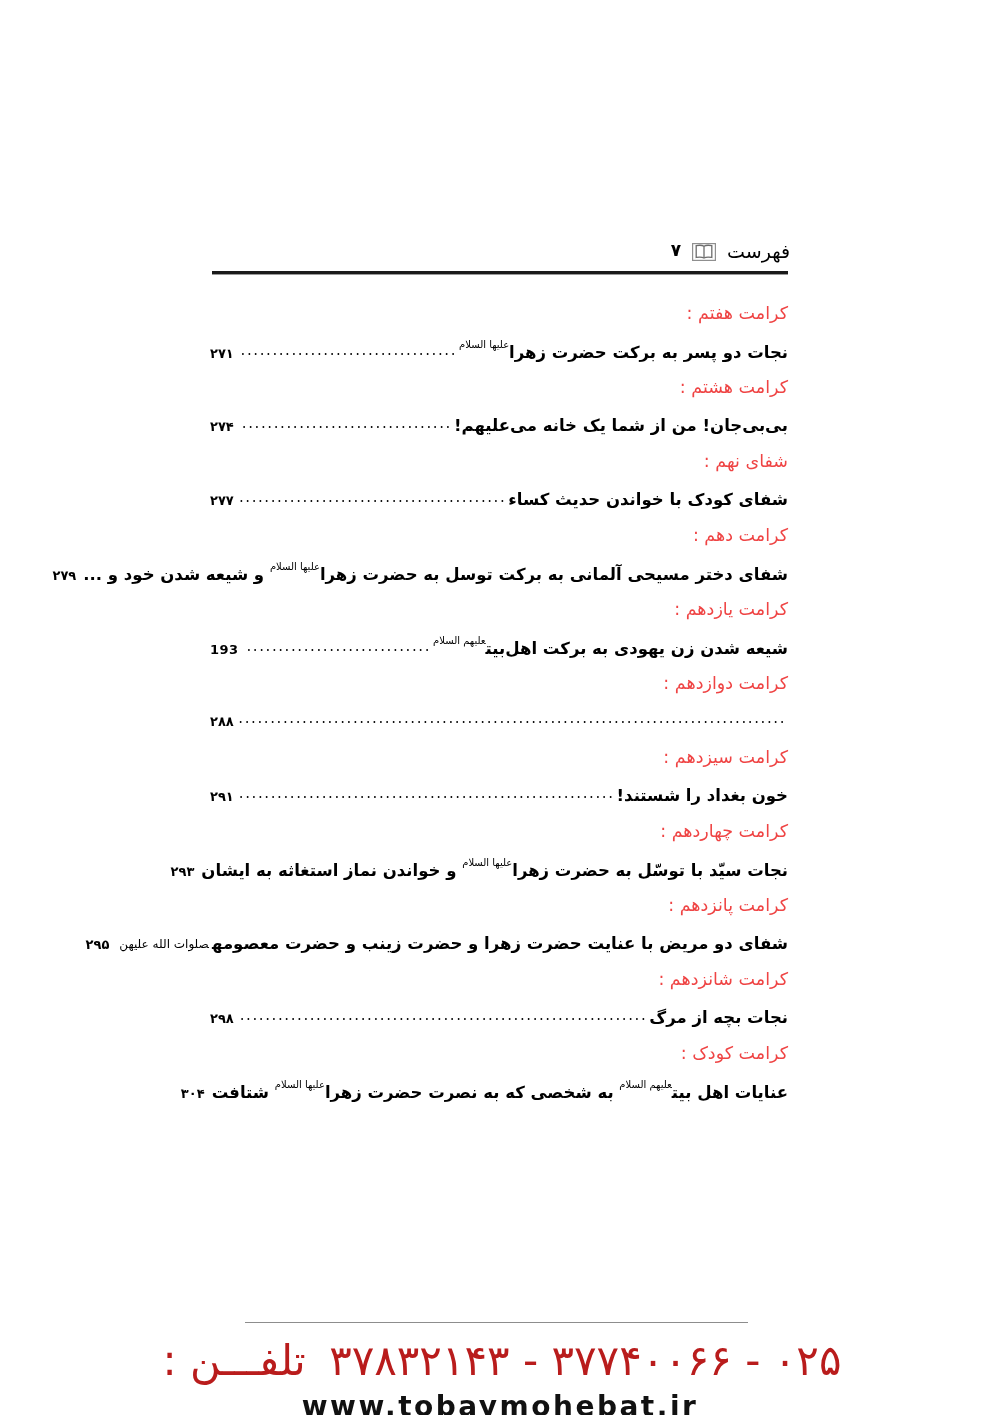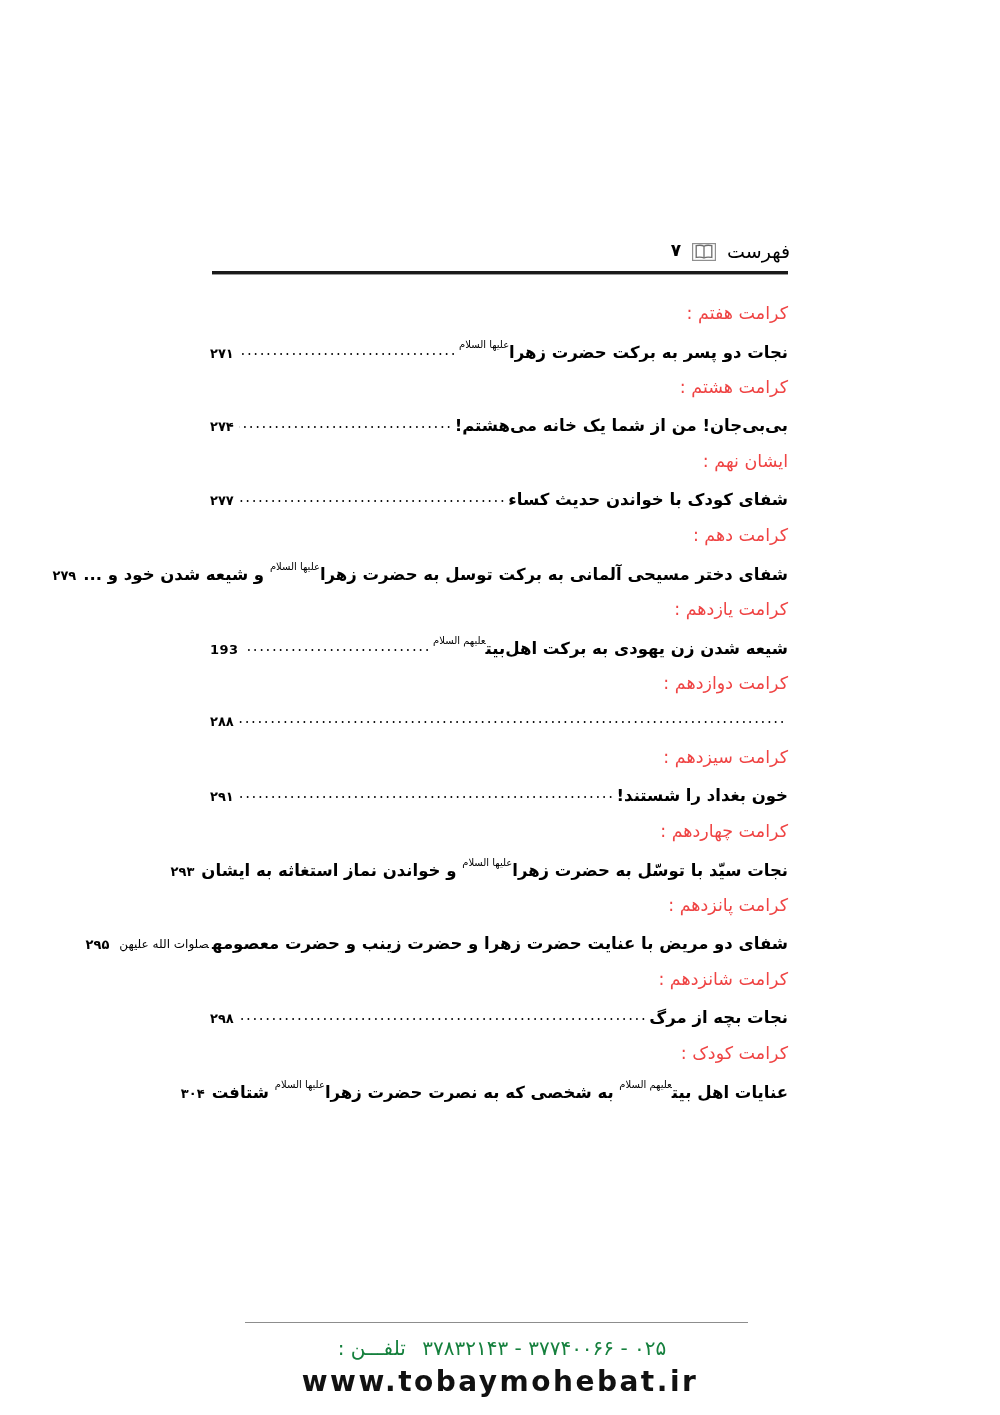--- a/index.html
+++ b/index.html
@@ -165,24 +165,24 @@
   .footer-rule {
     position: absolute;
     right: 252px;
     left: 245px;
     top: 0px;
     height: 1px;
     background: #8d8d8d;
   }
   .footer-phone {
     margin-top: 14px;
-    font-size: 20px;
+    font-size: 42px;
     font-weight: normal;
     letter-spacing: 1.5px;
-    color: #15803d;
+    color: #b91c1c;
     direction: rtl;
     white-space: nowrap;
   }
   .footer-site {
     margin-top: 5px;
     font-size: 28px;
     font-weight: bold;
     letter-spacing: 2.5px;
     color: #111;
     direction: ltr;
@@ -216,27 +216,27 @@
         <div class="kramat-label">کرامت هفتم :</div>
         <div class="entry">
           <span class="entry-title"><span>نجات دو پسر به برکت حضرت زهرا</span><span class="honorific">علیها السلام</span></span>
           <span class="leader">.................................................................................................................................</span>
           <span class="entry-page">٢٧١</span>
         </div>
       </div>
       <div class="group">
         <div class="kramat-label">کرامت هشتم :</div>
         <div class="entry">
-          <span class="entry-title"><span>بی‌بی‌جان! من از شما یک خانه می‌هشتم!</span></span>
+          <span class="entry-title"><span>بی‌بی‌جان! من از شما یک خانه می‌علیهم!</span></span>
           <span class="leader">.................................................................................................................................</span>
           <span class="entry-page">٢٧۴</span>
         </div>
       </div>
       <div class="group">
-        <div class="kramat-label">ایشان نهم :</div>
+        <div class="kramat-label">شفای نهم :</div>
         <div class="entry">
           <span class="entry-title"><span>شفای کودک با خواندن حدیث کساء</span></span>
           <span class="leader">.................................................................................................................................</span>
           <span class="entry-page">٢٧٧</span>
         </div>
       </div>
       <div class="group">
         <div class="kramat-label">کرامت دهم :</div>
         <div class="entry">
           <span class="entry-title"><span>شفای دختر مسیحی آلمانی به برکت توسل به حضرت زهرا</span><span class="honorific">علیها السلام</span><span> و شیعه شدن خود و ...</span></span>

